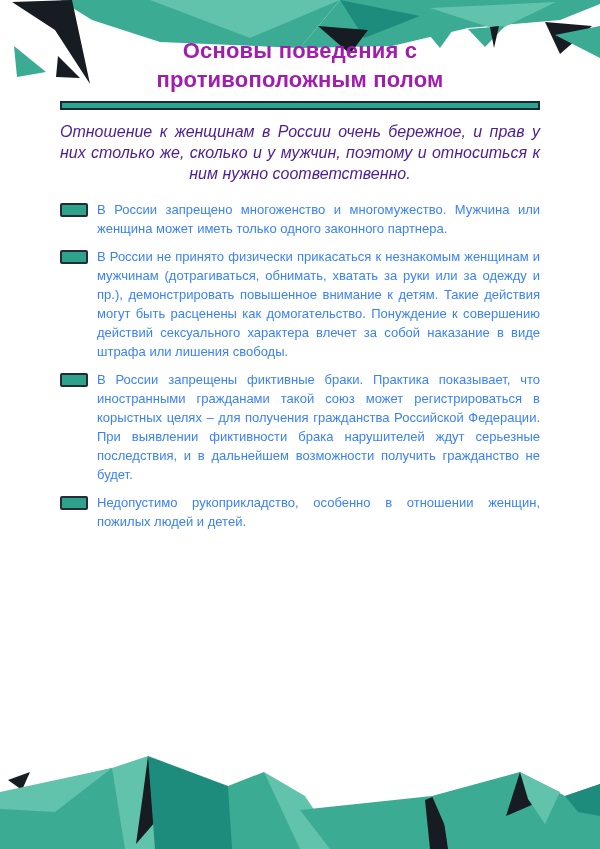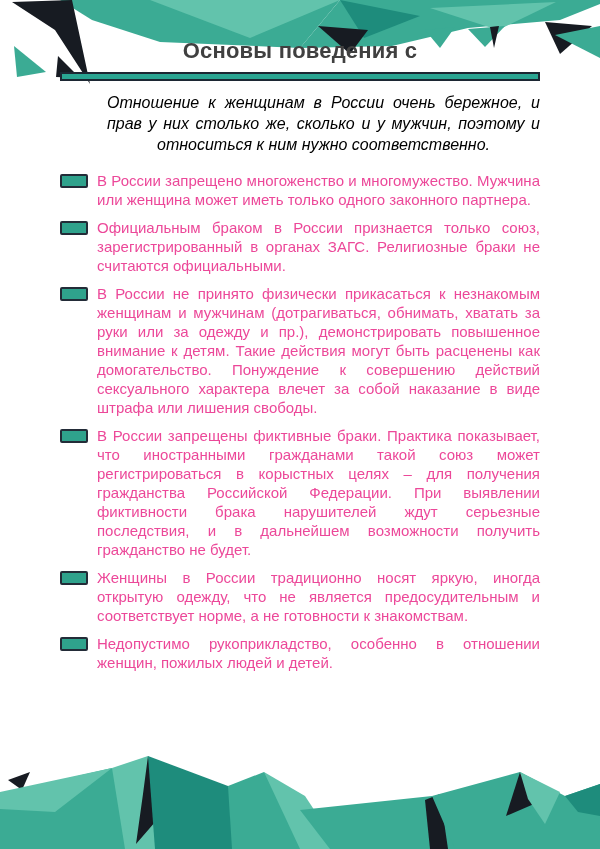--- a/index.html
+++ b/index.html
@@ -26,38 +26,37 @@
     position: relative;
     z-index: 1;
     padding: 0 60px;
   }
   .page-title {
     margin-top: 36px;
     text-align: center;
     font-weight: bold;
     font-size: 22px;
     line-height: 29px;
-    color: #404040;
+    color: #a21caf;
     letter-spacing: 0.2px;
   }
   .divider {
     margin-top: 7px;
     height: 5px;
     background: #2aa592;
     border: 2px solid #1c2733;
   }
   .intro {
     margin-top: 11px;
     font-style: italic;
     font-size: 16px;
     line-height: 21px;
-    color: #000000;
+    color: #4c1d95;
     text-align: justify;
     text-align-last: center;
-    margin-left: 47px;
   }
   .bullet-list {
     list-style: none;
     margin: 13px 0 0 0;
     padding: 0;
   }
   .bullet-item {
     display: flex;
     align-items: flex-start;
     margin-bottom: 9px;
@@ -66,24 +65,24 @@
     flex-shrink: 0;
     width: 24px;
     height: 10px;
     margin-top: 3px;
     margin-right: 9px;
     background: #2fa28c;
     border: 2px solid #232c38;
     border-radius: 2px;
   }
   .bullet-text {
-    font-size: 15px;
+    font-size: 13px;
     line-height: 19px;
     text-align: justify;
-    color: #ec4899;
+    color: #3b82f6;
   }
 </style>
 </head>
 <body>
 
 <svg class="decor decor-top" viewBox="0 0 600 118" preserveAspectRatio="none" aria-hidden="true">
   <polygon points="60,0 340,0 300,48 160,42 92,20" fill="#3bab94"></polygon>
   <polygon points="340,0 600,0 600,4 560,20 468,28 392,46 300,48" fill="#3bab94"></polygon>
   <polygon points="150,0 340,0 250,38" fill="#62c3ac"></polygon>
   <polygon points="430,8 556,2 498,30" fill="#62c3ac"></polygon>
@@ -96,46 +95,39 @@
   <polygon points="468,29 505,26 485,47" fill="#3bab94"></polygon>
   <polygon points="490,27 499,26 494,48" fill="#171b22"></polygon>
   <polygon points="545,22 592,26 560,54" fill="#171b22"></polygon>
   <polygon points="555,35 600,26 600,58" fill="#3bab94"></polygon>
 </svg>
 
 <div class="content">
 
   <div class="page-title">
     <div>Основы поведения с</div>
+    <div>противоположным полом</div>
   </div>
 
   <div class="divider"></div>
 
   <p class="intro">Отношение к женщинам в России очень бережное, и прав у них столько же, сколько и у мужчин, поэтому и относиться к ним нужно соответственно.</p>
 
   <ul class="bullet-list">
     <li class="bullet-item">
       <span class="bullet-marker"></span>
       <span class="bullet-text">В России запрещено многоженство и многомужество. Мужчина или женщина может иметь только одного законного партнера.</span>
     </li>
     <li class="bullet-item">
       <span class="bullet-marker"></span>
-      <span class="bullet-text">Официальным браком в России признается только союз, зарегистрированный в органах ЗАГС. Религиозные браки не считаются официальными.</span>
-    </li>
-    <li class="bullet-item">
-      <span class="bullet-marker"></span>
       <span class="bullet-text">В России не принято физически прикасаться к незнакомым женщинам и мужчинам (дотрагиваться, обнимать, хватать за руки или за одежду и пр.), демонстрировать повышенное внимание к детям. Такие действия могут быть расценены как домогательство. Понуждение к совершению действий сексуального характера влечет за собой наказание в виде штрафа или лишения свободы.</span>
     </li>
     <li class="bullet-item">
       <span class="bullet-marker"></span>
       <span class="bullet-text">В России запрещены фиктивные браки. Практика показывает, что иностранными гражданами такой союз может регистрироваться в корыстных целях – для получения гражданства Российской Федерации. При выявлении фиктивности брака нарушителей ждут серьезные последствия, и в дальнейшем возможности получить гражданство не будет.</span>
-    </li>
-    <li class="bullet-item">
-      <span class="bullet-marker"></span>
-      <span class="bullet-text">Женщины в России традиционно носят яркую, иногда открытую одежду, что не является предосудительным и соответствует норме, а не готовности к знакомствам.</span>
     </li>
     <li class="bullet-item">
       <span class="bullet-marker"></span>
       <span class="bullet-text">Недопустимо рукоприкладство, особенно в отношении женщин, пожилых людей и детей.</span>
     </li>
   </ul>
 
 </div>
 
 <svg class="decor decor-bottom" viewBox="0 0 600 95" preserveAspectRatio="none" aria-hidden="true">

